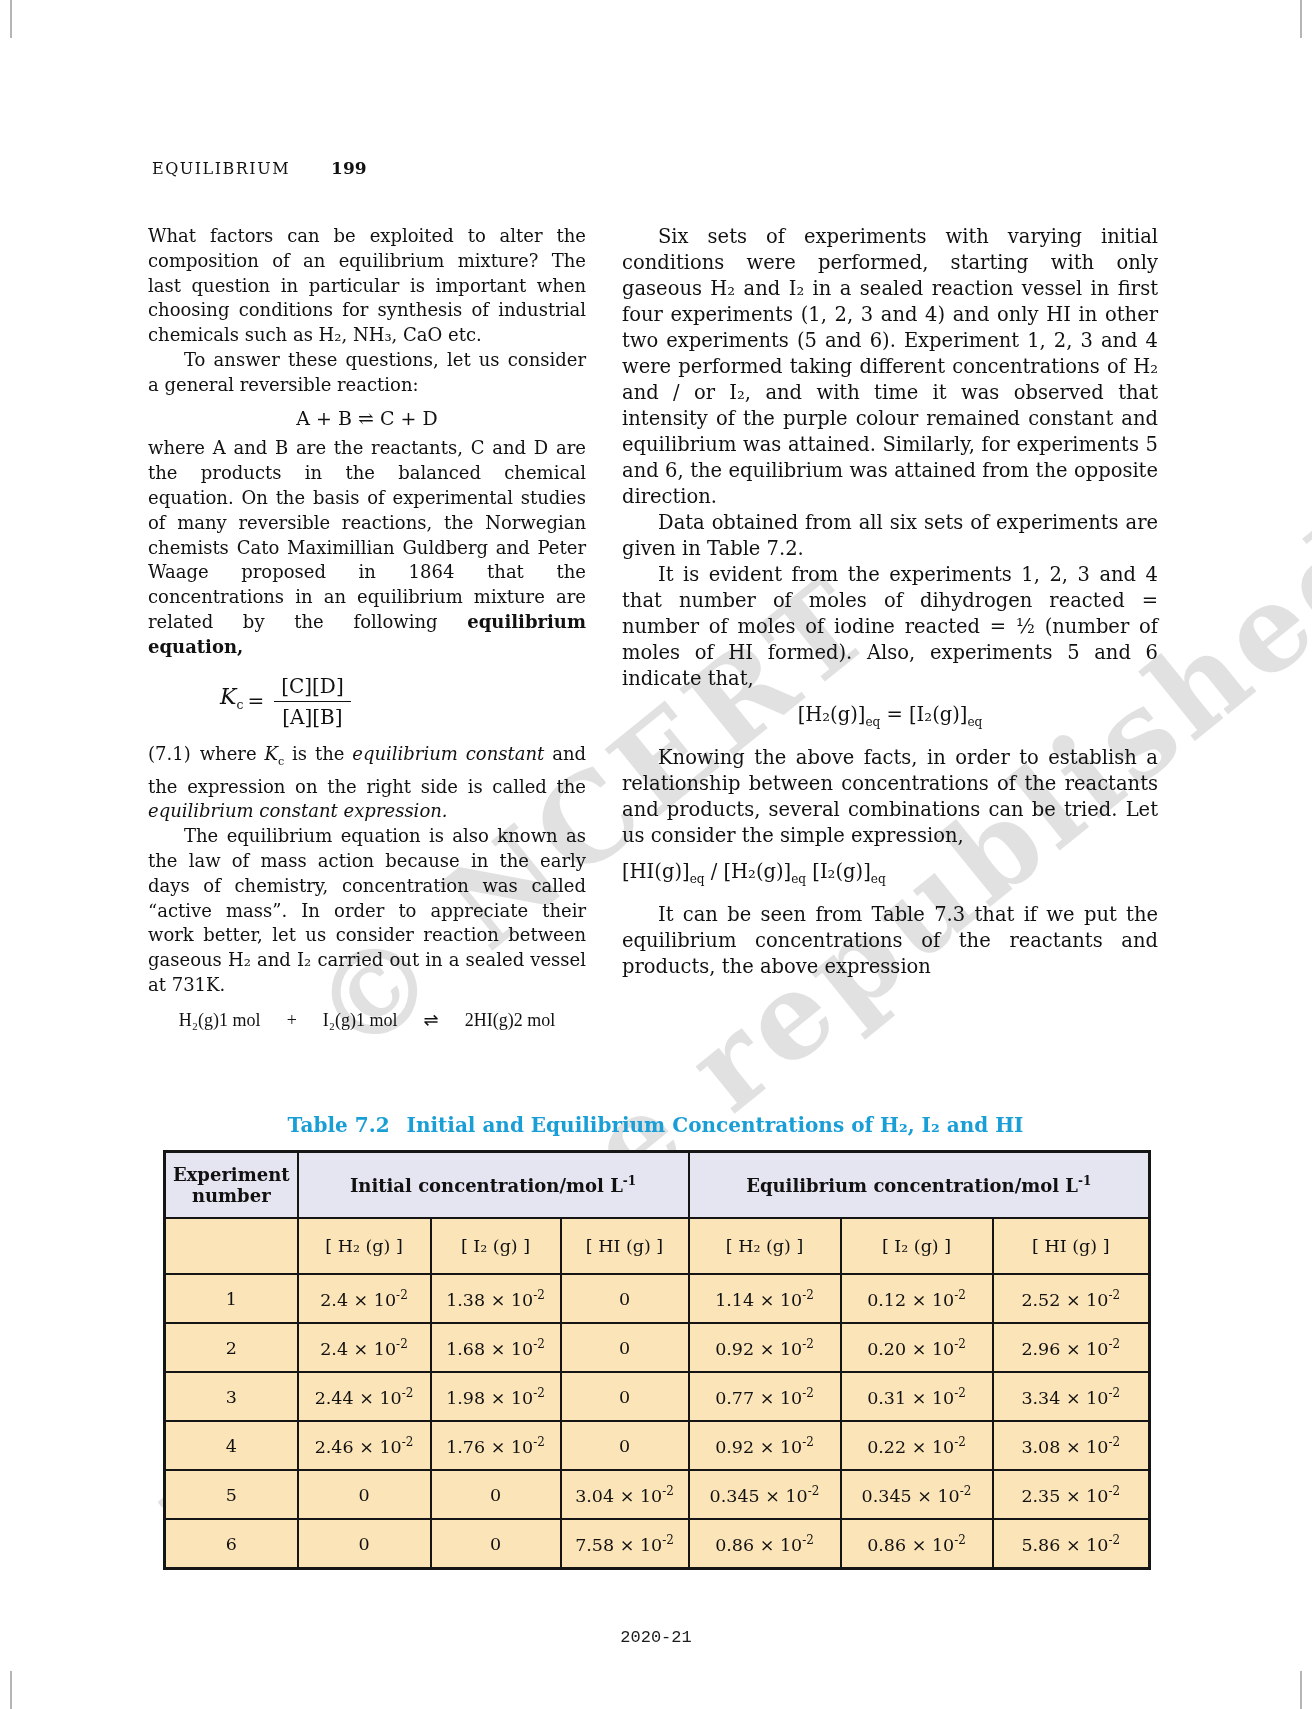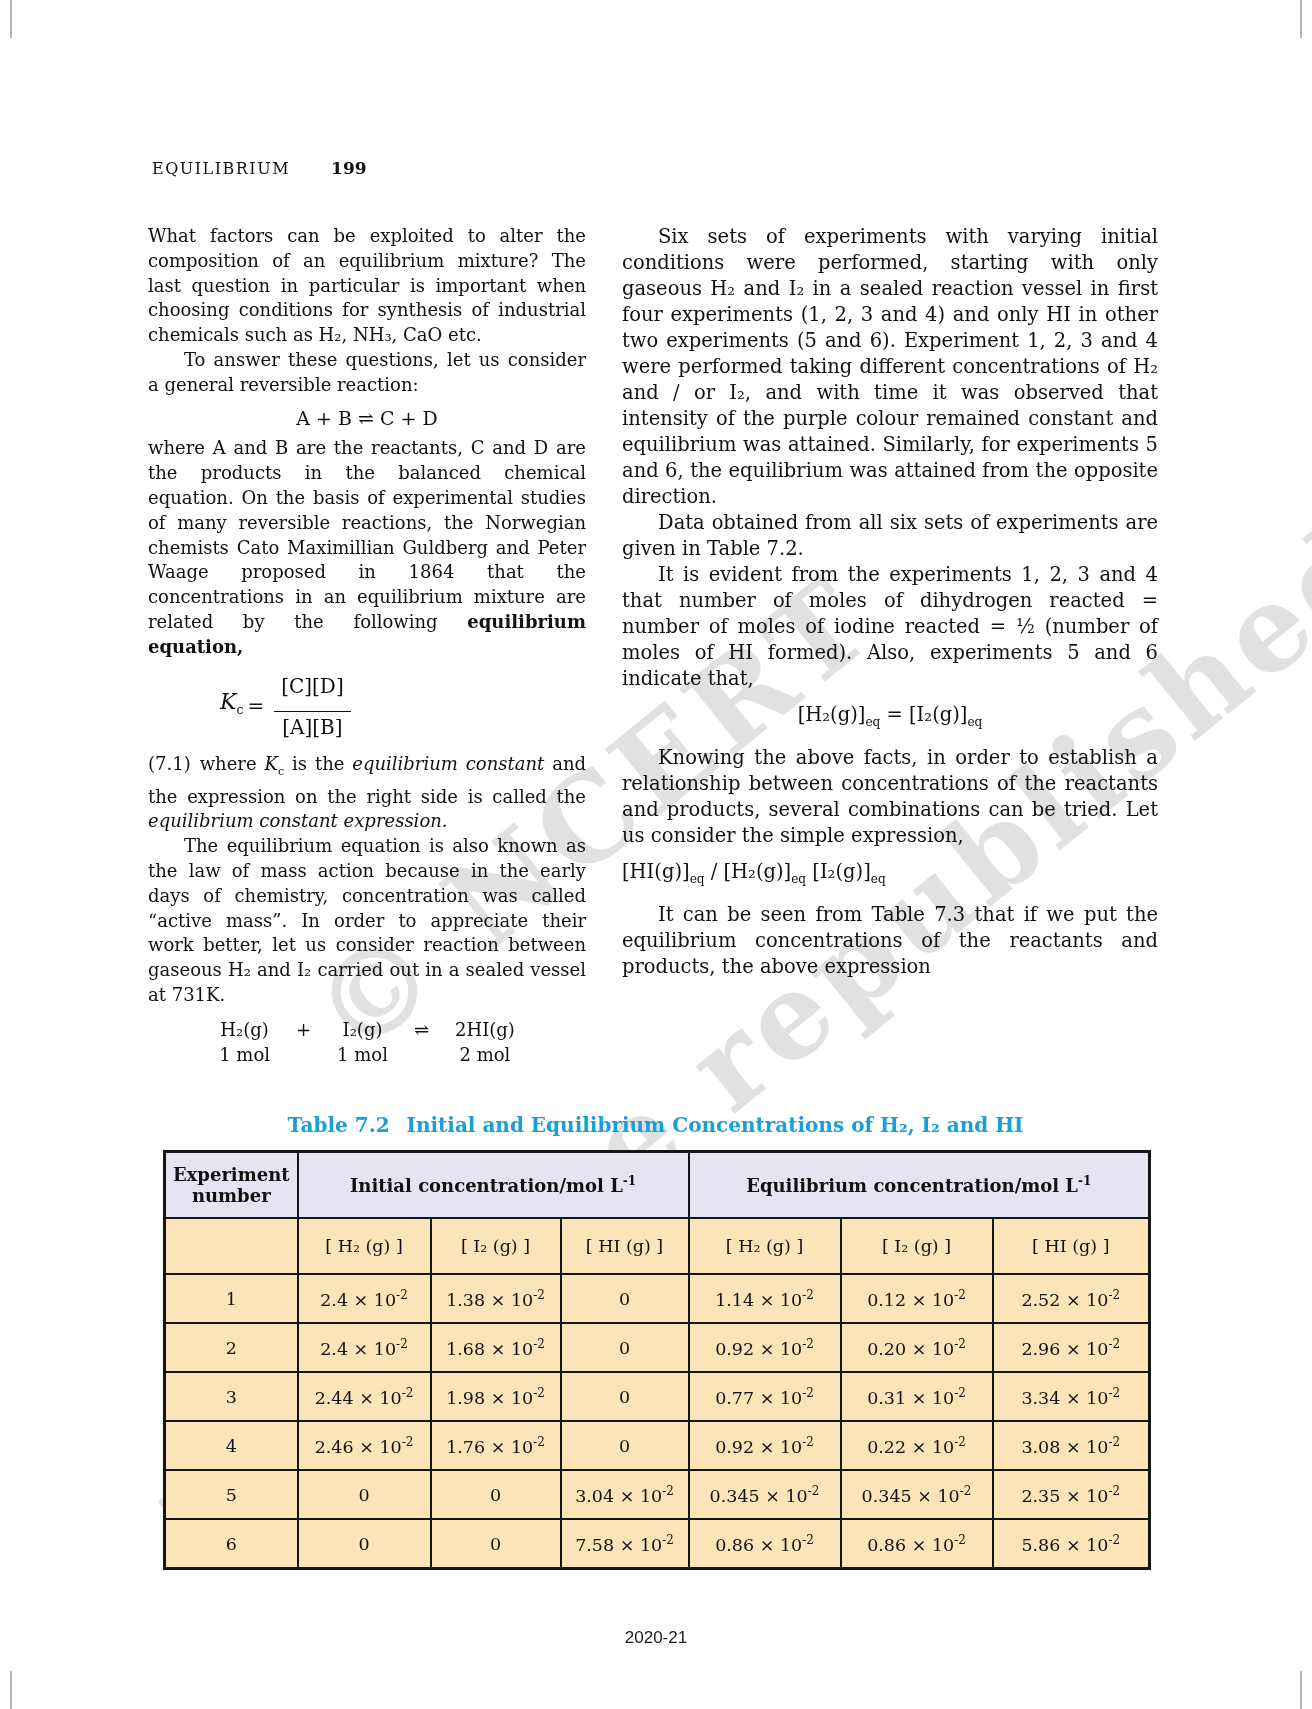--- a/index.html
+++ b/index.html
@@ -32,25 +32,25 @@
   .col p.indent { text-indent:36px; }
   sub { font-size:0.62em; }
   sup { font-size:0.62em; }
   i, .i { font-style:italic; }
   .eq-center { text-align:center; margin:8px 0 6px 0; font-size:19px; }
   
   .kc-block { display:flex; align-items:center; margin:14px 0 12px 72px; font-size:20px; }
   .kc-lhs i { font-size:22px; }
   .kc-eq { margin:0 10px 0 4px; }
   .frac { display:inline-flex; flex-direction:column; text-align:center; }
-  .frac .num { border-bottom:1.8px solid #111; padding:0 7px 13px 7px; }
+  .frac .num { border-bottom:1.8px solid #111; padding:0 7px 3px 7px; }
   .frac .den { padding-top:3px; }
   
   .reaction { display:flex; justify-content:center; gap:26px; margin-top:10px; text-align:center; }
-  .reaction .part { display:flex; flex-direction:column; align-items:center; }
+  .reaction .part { display:flex; flex-direction:row; align-items:center;font-family:Liberation Serif, serif; }
   .reaction .part span { display:block; min-height:25px; }
   .eq-line { margin:10px 0 10px 0; }
   .eq-line.center { text-align:center; }
   
   .tbl-caption {
     position:absolute; left:163px; top:1113px; width:985px; text-align:center;
     font-weight:bold; font-size:20px; color:var(--caption-blue,#1a9ed6);
   }
   table.data-table {
     position:absolute; left:163px; top:1150px; width:985px;
@@ -61,21 +61,21 @@
     border:2px solid #151515; text-align:center; vertical-align:middle; padding:2px 4px;
     font-weight:normal;
   }
   .data-table thead tr.group th { background:var(--header-bg,#e4e5f1); font-weight:bold; font-size:18px; height:60px; }
   .data-table thead tr.units th { background:var(--cell-bg,#fbe4b8); height:50px; }
   .data-table tbody td { background:var(--cell-bg,#fbe4b8); height:43px; }
   .data-table sup { font-size:12px; }
   
   .footer {
     position:absolute; left:0; top:1628px; width:1312px; text-align:center;
-    font-family:Liberation Sans, sans-serif; font-size:17px; color:#1c1c1c;
+    font-family:Liberation Mono, monospace; font-size:17px; color:#1c1c1c;
   }
 </style>
 </head>
 <body>
 
 <div class="page">
 
   <div class="cm" style="left:10px;top:0;"></div>
   <div class="cm" style="left:1300px;top:0;"></div>
   <div class="cm" style="left:10px;top:1671px;"></div>

